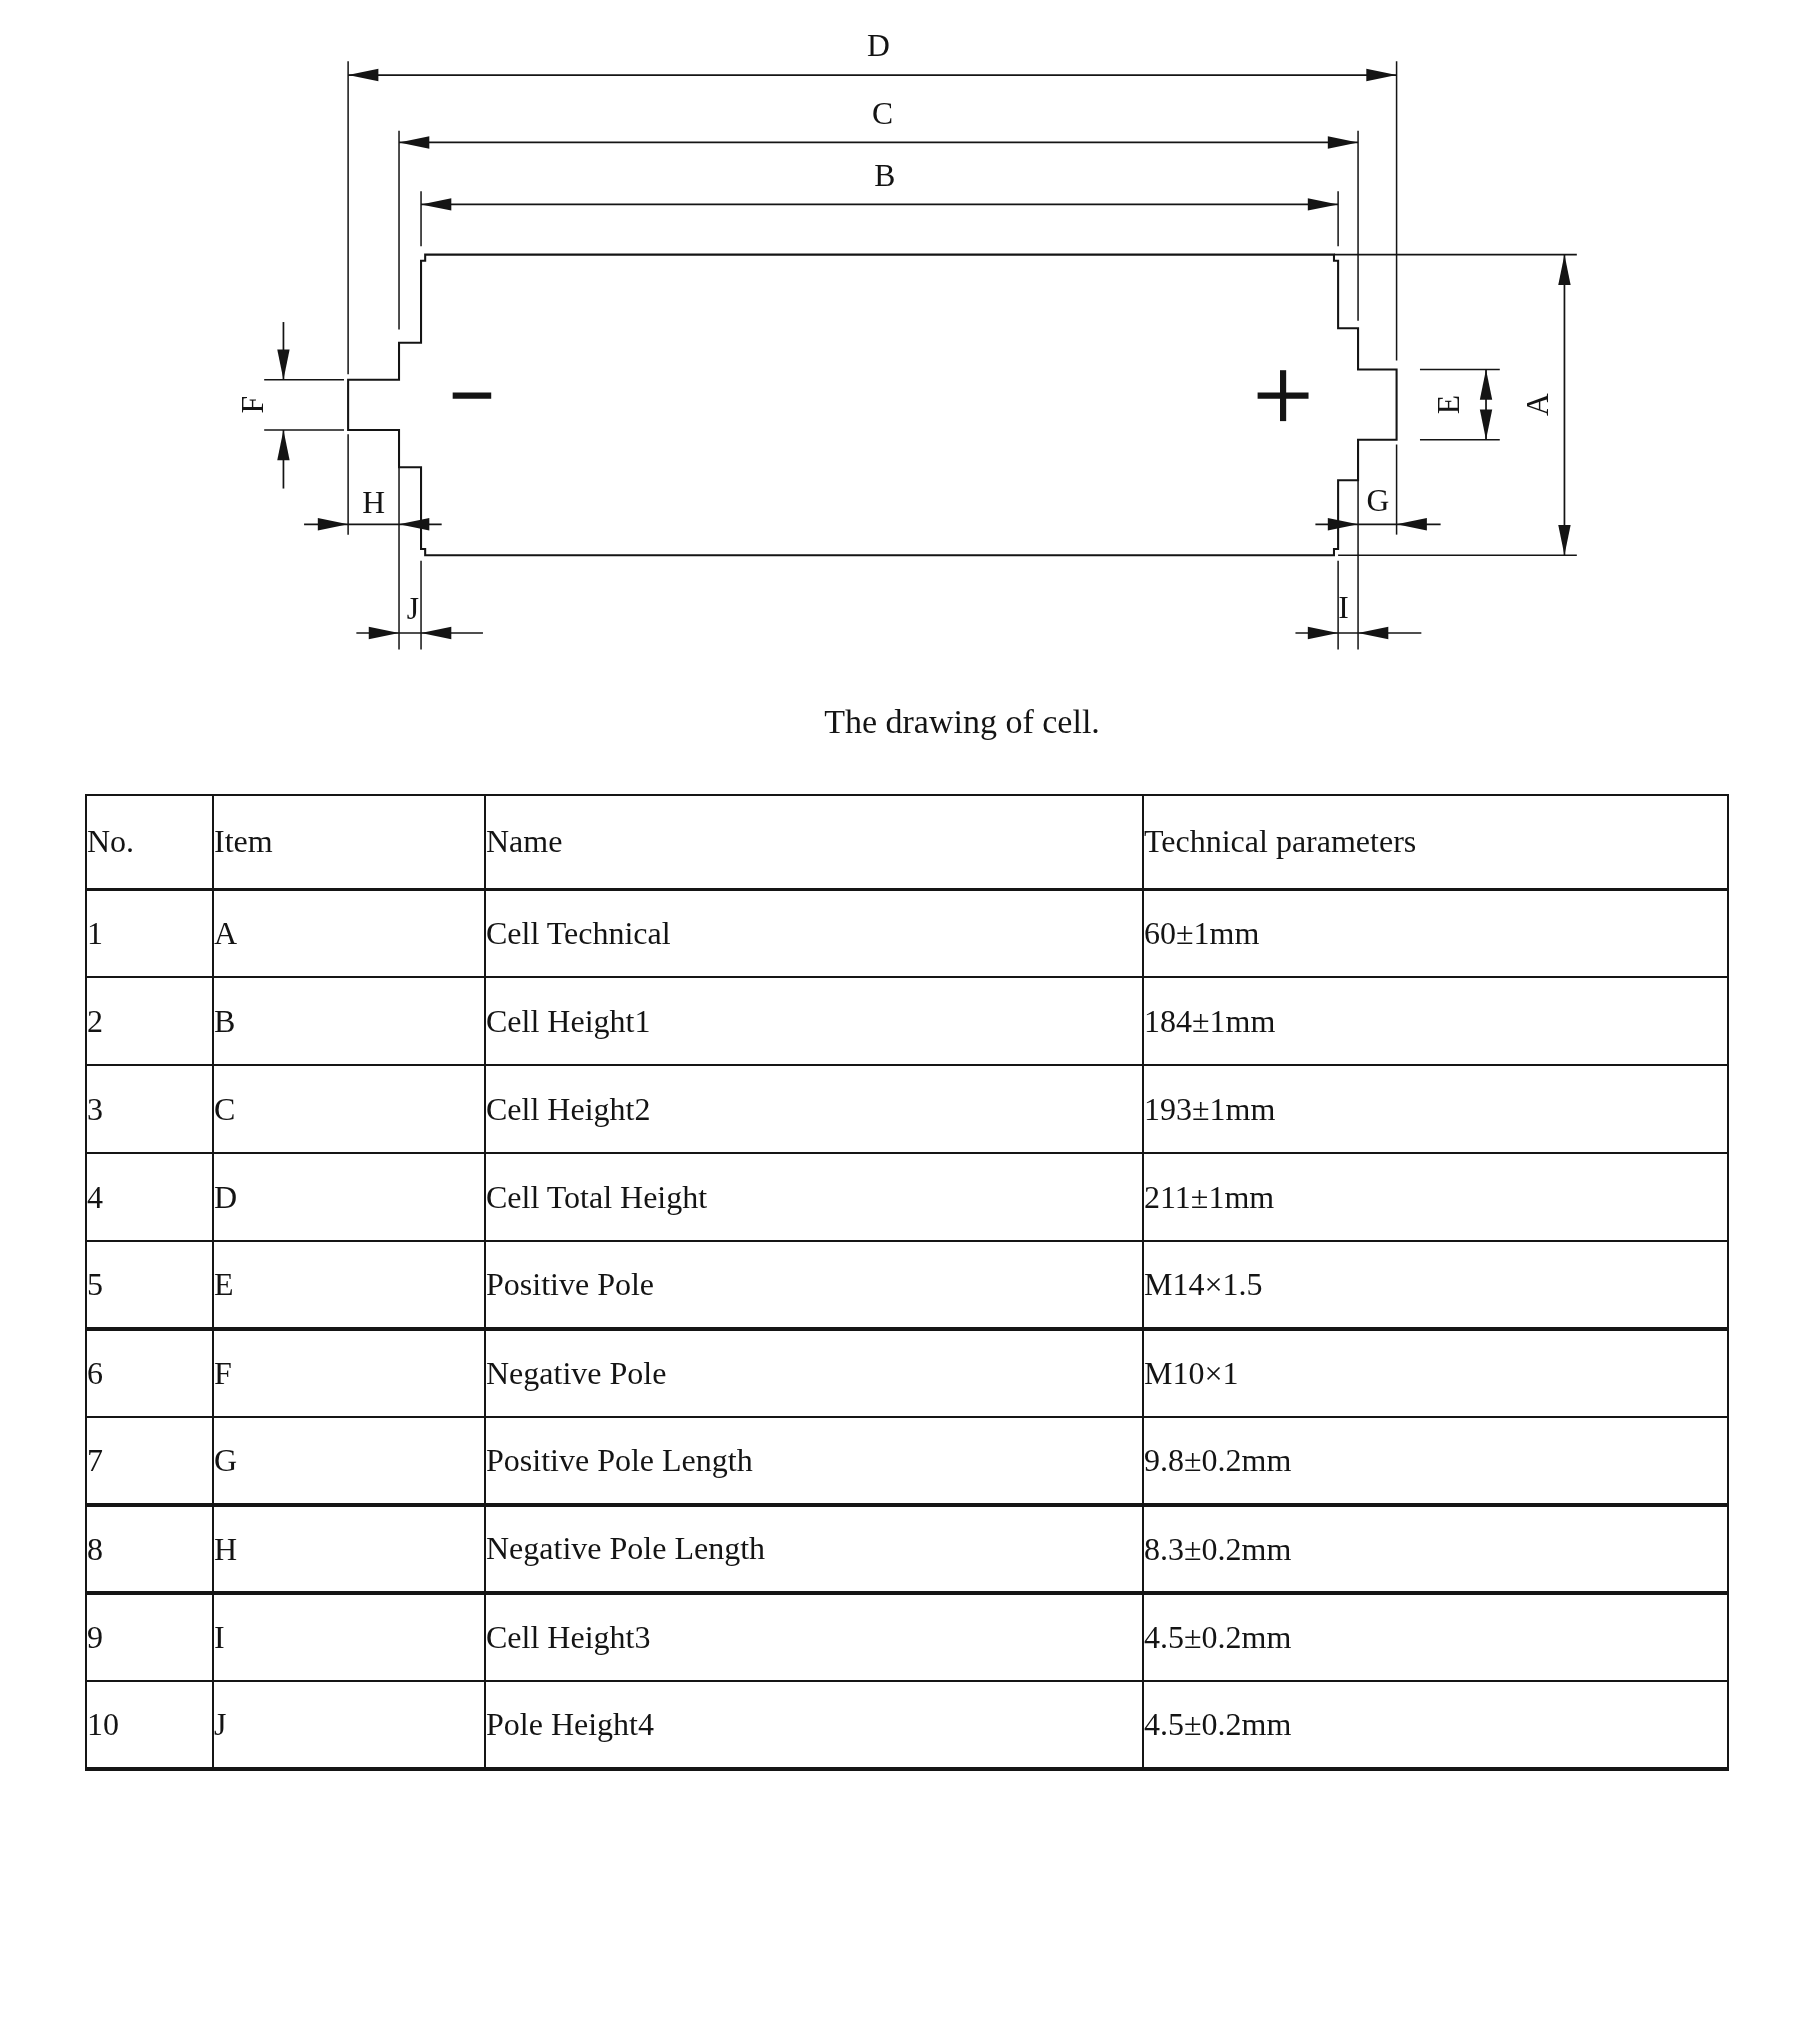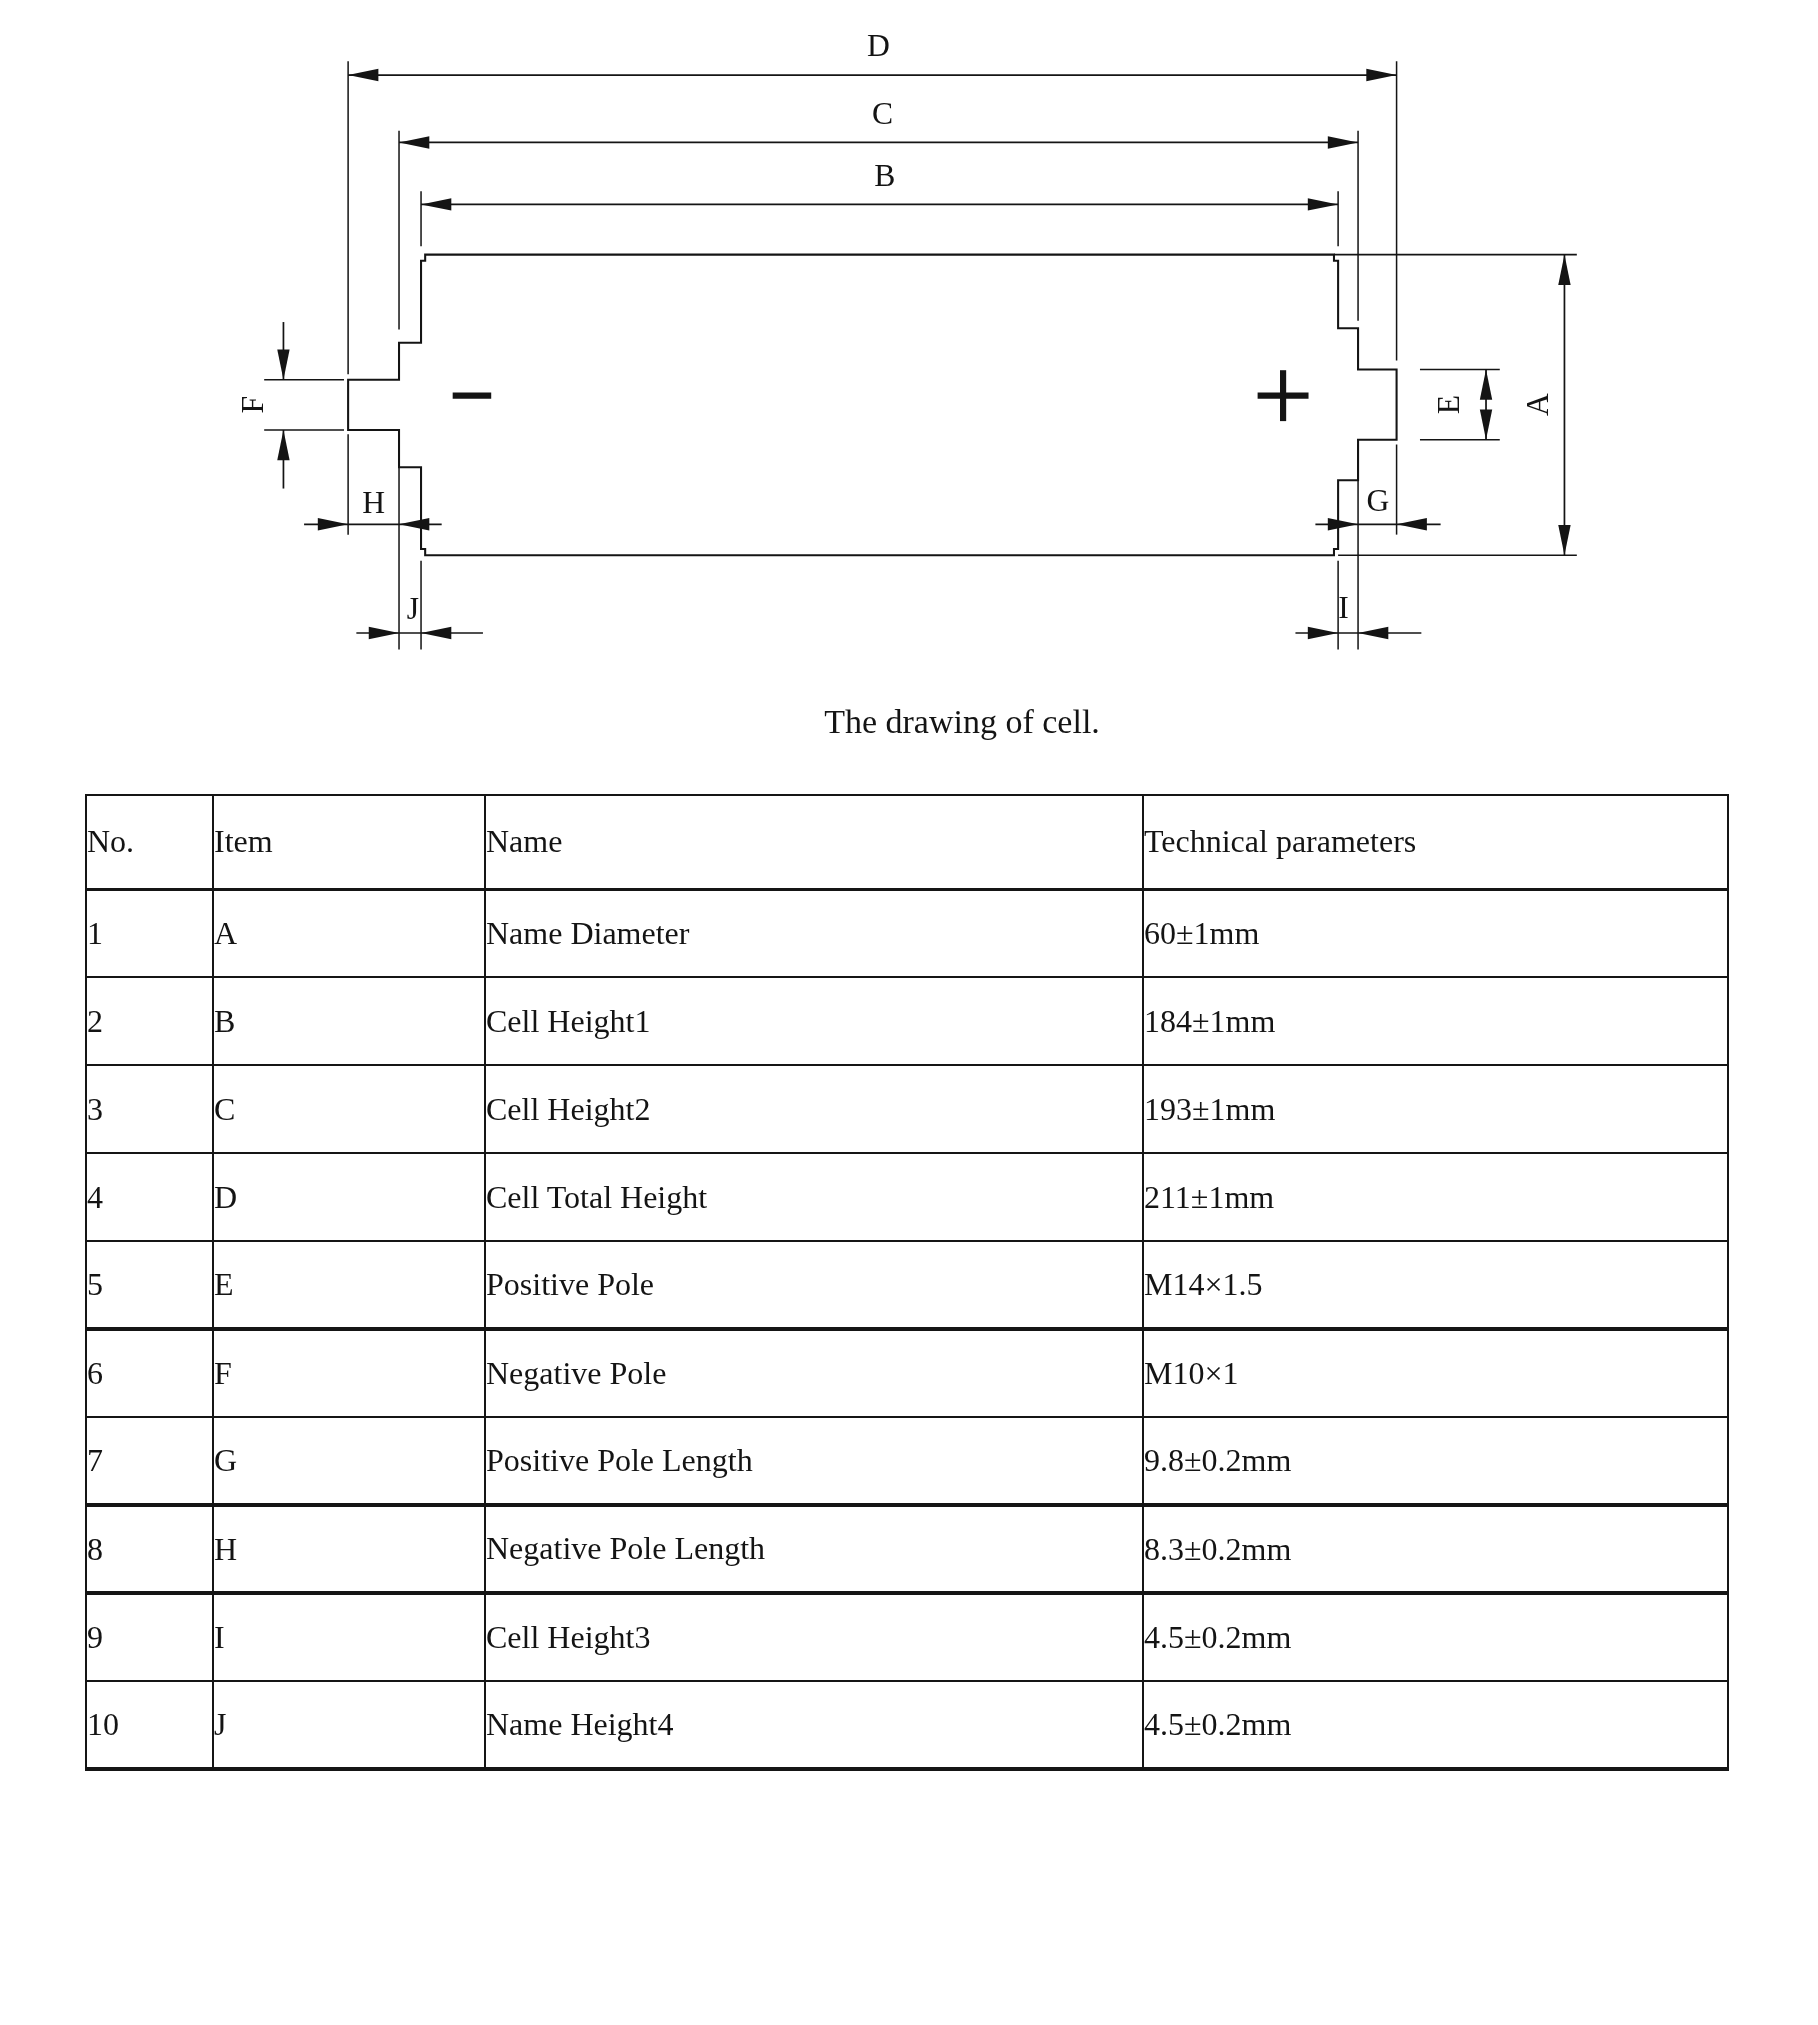--- a/index.html
+++ b/index.html
@@ -149,21 +149,21 @@
     <tbody>
         <tr class="hdr">
       <th>No.</th>
       <th>Item</th>
       <th>Name</th>
       <th>Technical parameters</th>
     </tr>
     <tr class="row">
       <td>1</td>
       <td>A</td>
-      <td>Name Diameter</td>
+      <td>Cell Technical</td>
       <td>60±1mm</td>
     </tr>
     <tr class="row">
       <td>2</td>
       <td>B</td>
       <td>Cell Height1</td>
       <td>184±1mm</td>
     </tr>
     <tr class="row">
       <td>3</td>
@@ -203,20 +203,20 @@
     </tr>
     <tr class="row">
       <td>9</td>
       <td>I</td>
       <td>Cell Height3</td>
       <td>4.5±0.2mm</td>
     </tr>
     <tr class="row thick">
       <td>10</td>
       <td>J</td>
-      <td>Name Height4</td>
+      <td>Pole Height4</td>
       <td>4.5±0.2mm</td>
     </tr>
   </tbody>
     </table>
 
 </div>
 
 
 </body></html>

